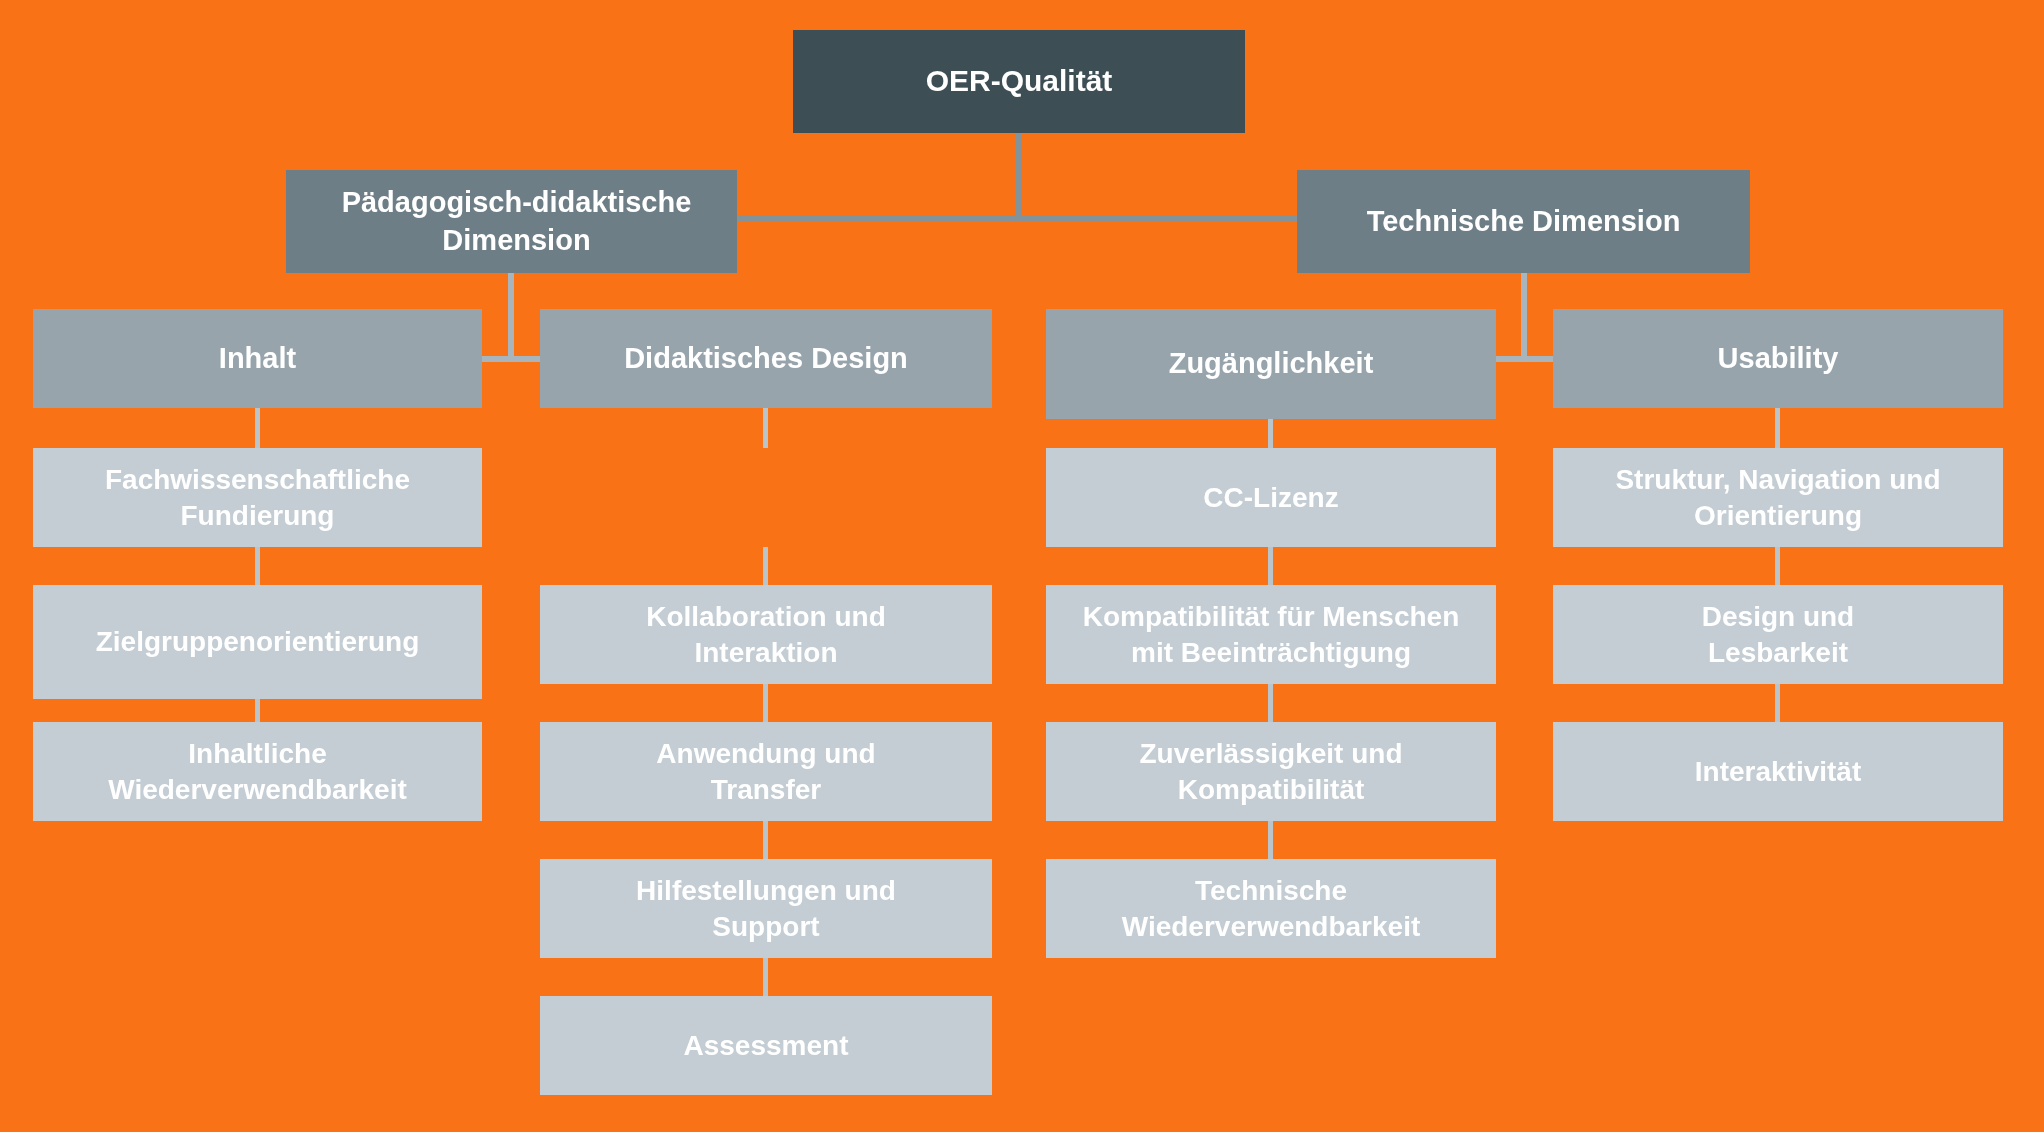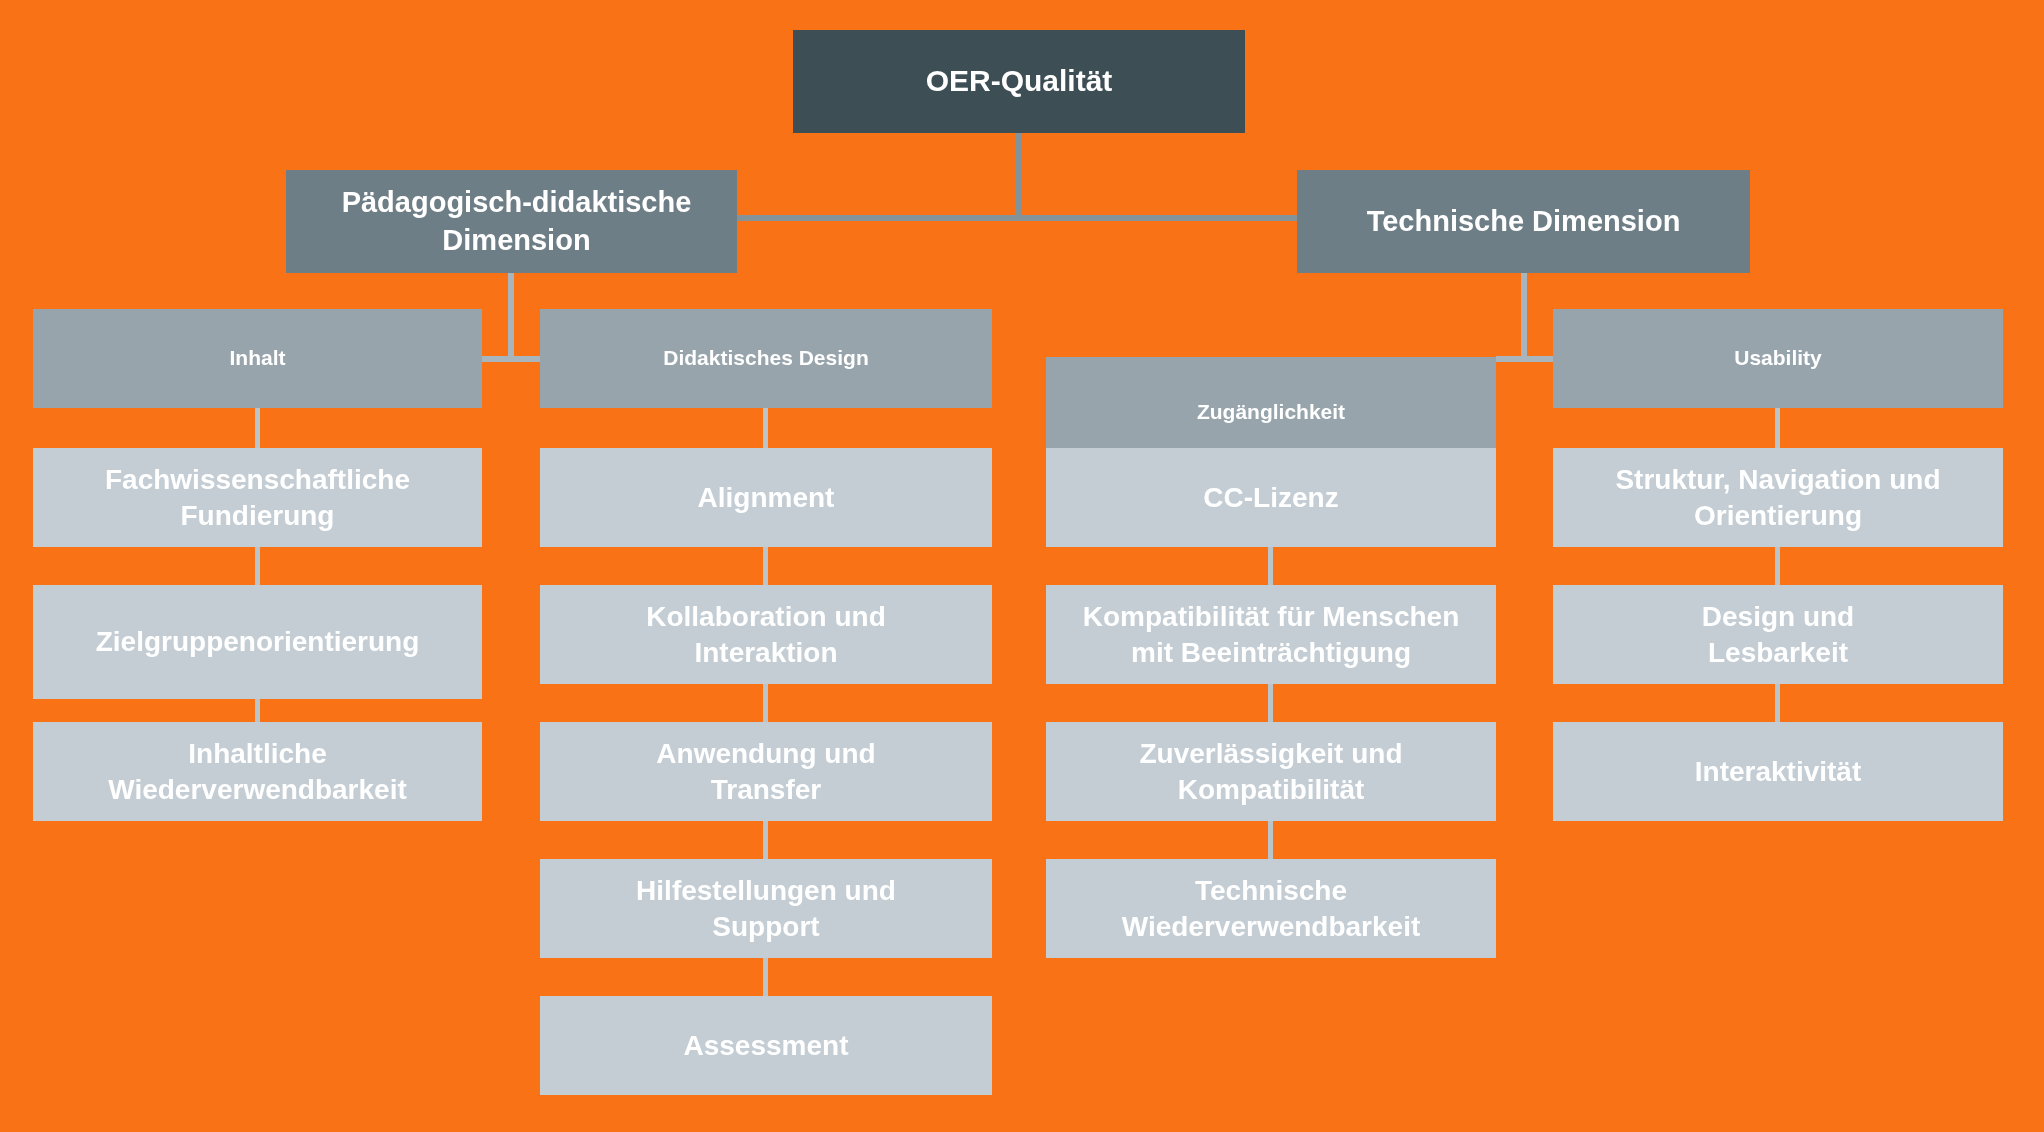--- a/index.html
+++ b/index.html
@@ -21,21 +21,21 @@
     font-weight: bold;
     box-sizing: border-box;
     padding: 0 6px;
   }
   .label {
     white-space: pre-line;
     line-height: 1.28;
   }
   .lvl1 { background: var(--c-root, #3d4e55); font-size: 30px; }
   .lvl2 { background: var(--c-dim,  #6e7e86); font-size: 29px; }
-  .lvl3 { background: var(--c-hdr,  #97a4ac); font-size: 21px; }
+  .lvl3 { background: var(--c-hdr,  #97a4ac); font-size: 29px; }
   .lvl4 { background: var(--c-leaf, #c3cdd3); font-size: 28px; }
   .conn { position: absolute; }
   .conn1 { background: var(--c-conn1, #84929a); }
   .conn2 { background: var(--c-conn2, #a9b5bc); }
   .conn3 { background: var(--c-conn3, #bac5cb); }
 </style>
 </head>
 <body>
 
 <div id="stage">
@@ -78,42 +78,39 @@
   <div class="box lvl2" style="left:1297px; top:170px; width:453px; height:103px;">
     <span class="label">Technische Dimension</span>
   </div>
 
   <div class="box lvl3" style="left:33px; top:309px; width:449px; height:99px;">
     <span class="label">Inhalt</span>
   </div>
   <div class="box lvl3" style="left:540px; top:309px; width:452px; height:99px;">
     <span class="label">Didaktisches Design</span>
   </div>
-  <div class="box lvl3" style="left:1046px; top:309px; width:450px; height:110px;margin-top:48px;">
+  <div class="box lvl3" style="left:1046px; top:309px; width:450px; height:110px;">
     <span class="label">Zugänglichkeit</span>
   </div>
   <div class="box lvl3" style="left:1553px; top:309px; width:450px; height:99px;">
     <span class="label">Usability</span>
   </div>
 
   <div class="box lvl4" style="left:33px; top:448px; width:449px; height:99px;">
     <span class="label">Fachwissenschaftliche
 Fundierung</span>
   </div>
   <div class="box lvl4" style="left:33px; top:585px; width:449px; height:114px;">
     <span class="label">Zielgruppenorientierung</span>
   </div>
   <div class="box lvl4" style="left:33px; top:722px; width:449px; height:99px;">
     <span class="label">Inhaltliche
 Wiederverwendbarkeit</span>
   </div>
 
-  <div class="box lvl4" style="left:540px; top:448px; width:452px; height:99px;">
-    <span class="label">Alignment</span>
-  </div>
   <div class="box lvl4" style="left:540px; top:585px; width:452px; height:99px;">
     <span class="label">Kollaboration und
 Interaktion</span>
   </div>
   <div class="box lvl4" style="left:540px; top:722px; width:452px; height:99px;">
     <span class="label">Anwendung und
 Transfer</span>
   </div>
   <div class="box lvl4" style="left:540px; top:859px; width:452px; height:99px;">
     <span class="label">Hilfestellungen und

